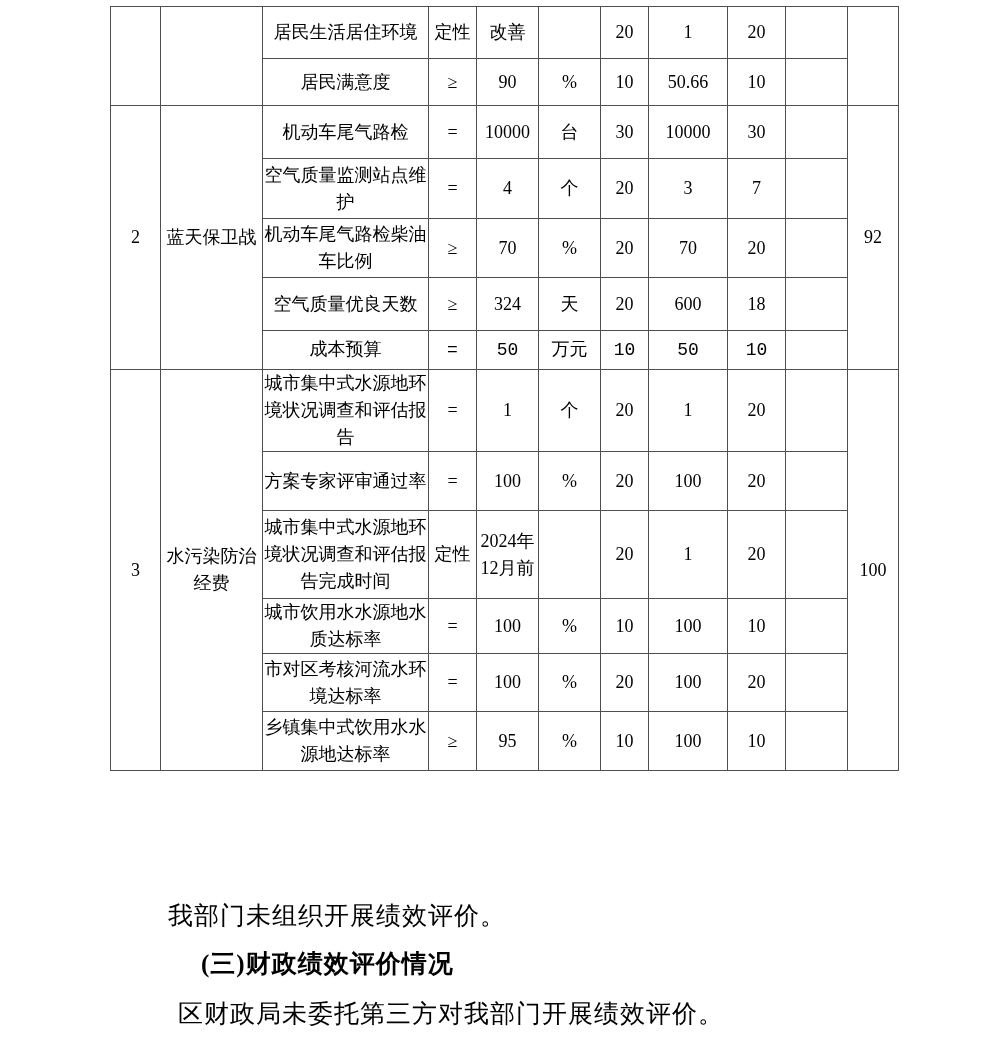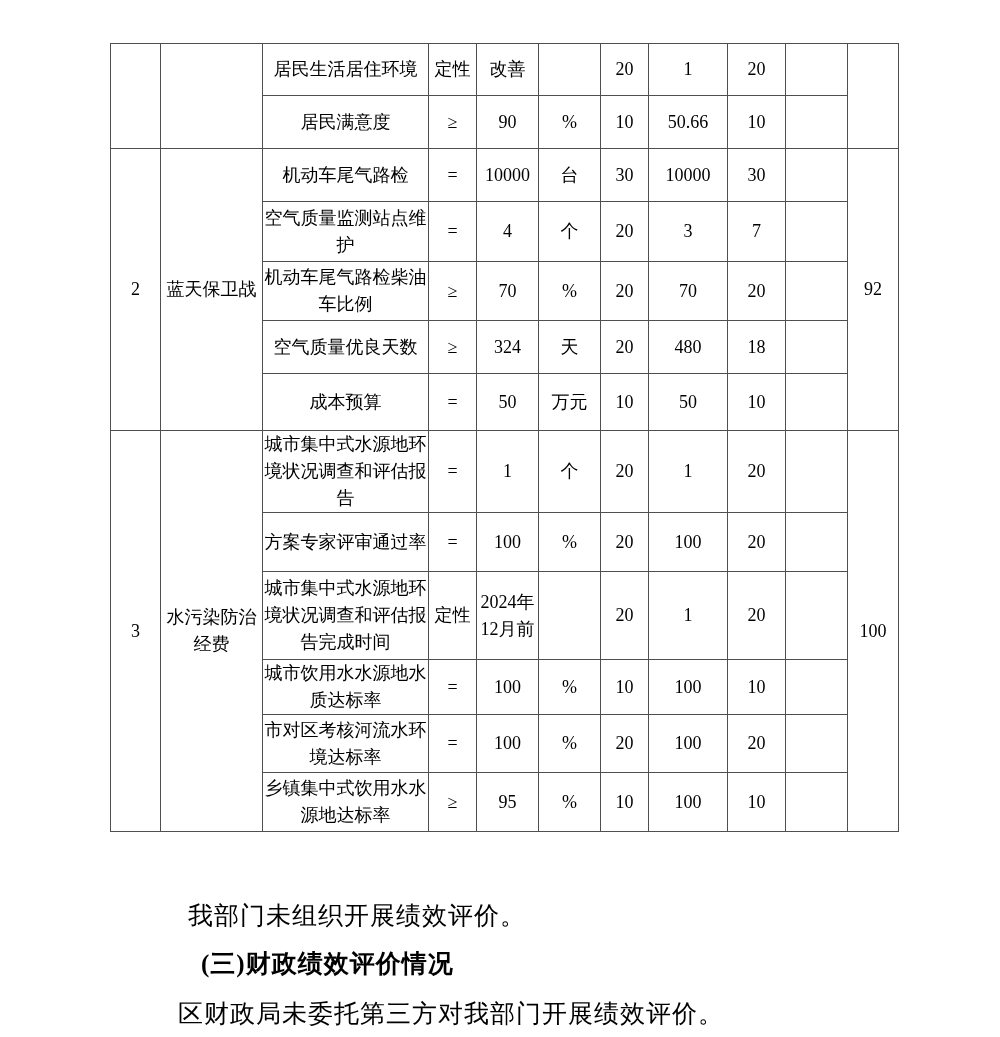--- a/index.html
+++ b/index.html
@@ -15,21 +15,20 @@
   table.perf{
     position:absolute;
     left:110px;
     top:6px;
     width:788px;
     border-collapse:collapse;
     table-layout:fixed;
     font-size:18px;
     line-height:27px;
     color:#000000;
-    margin-top:37px;
   }
   table.perf td{
     border:1px solid #4f4f4f;
     text-align:center;
     vertical-align:middle;
     padding:0;
     overflow:hidden;
   }
   td.c-ind{padding:0 10px;}
   td.c-name{padding:0 4px;}
@@ -45,21 +44,21 @@
   }
   .fp{
     position:absolute;
     font-size:25px;
     font-weight:normal;
     letter-spacing:1px;
     line-height:32px;
     white-space:nowrap;
   }
   .h2{left:185px;top:850px;}
-  .p2{left:188px;top:900px;}
+  .p2{left:168px;top:900px;}
   .h3{left:185px;top:949px;margin-left:16px;}
   .p3{left:178px;top:998px;}
 </style>
 </head>
 <body>
 
 <div class="page">
 
   <table class="perf">
     <colgroup>
@@ -82,21 +81,21 @@
           <td class="c-ind">居民生活居住环境</td>
           <td class="c-cmp">定性</td>
           <td class="c-tgt">改善</td>
           <td class="c-unit"></td>
           <td class="c-wt">20</td>
           <td class="c-act">1</td>
           <td class="c-score">20</td>
           <td class="c-extra"></td>
           <td class="c-total" rowspan="2"></td>
         </tr>
-        <tr style="height: 53px;">
+        <tr style="height: 47px;">
           <td class="c-ind">居民满意度</td>
           <td class="c-cmp">≥</td>
           <td class="c-tgt">90</td>
           <td class="c-unit">%</td>
           <td class="c-wt">10</td>
           <td class="c-act">50.66</td>
           <td class="c-score">10</td>
           <td class="c-extra"></td>
         </tr>
         <tr style="height: 53px;">
@@ -131,25 +130,25 @@
           <td class="c-act">70</td>
           <td class="c-score">20</td>
           <td class="c-extra"></td>
         </tr>
         <tr style="height: 53px;">
           <td class="c-ind">空气质量优良天数</td>
           <td class="c-cmp">≥</td>
           <td class="c-tgt">324</td>
           <td class="c-unit">天</td>
           <td class="c-wt">20</td>
-          <td class="c-act">480</td>
+          <td class="c-act">600</td>
           <td class="c-score">18</td>
           <td class="c-extra"></td>
         </tr>
-        <tr style="height: 57px;">
+        <tr style="height: 39px; font-family: Liberation Mono, monospace;">
           <td class="c-ind">成本预算</td>
           <td class="c-cmp">=</td>
           <td class="c-tgt">50</td>
           <td class="c-unit">万元</td>
           <td class="c-wt">10</td>
           <td class="c-act">50</td>
           <td class="c-score">10</td>
           <td class="c-extra"></td>
         </tr>
         <tr style="height: 81px;">

